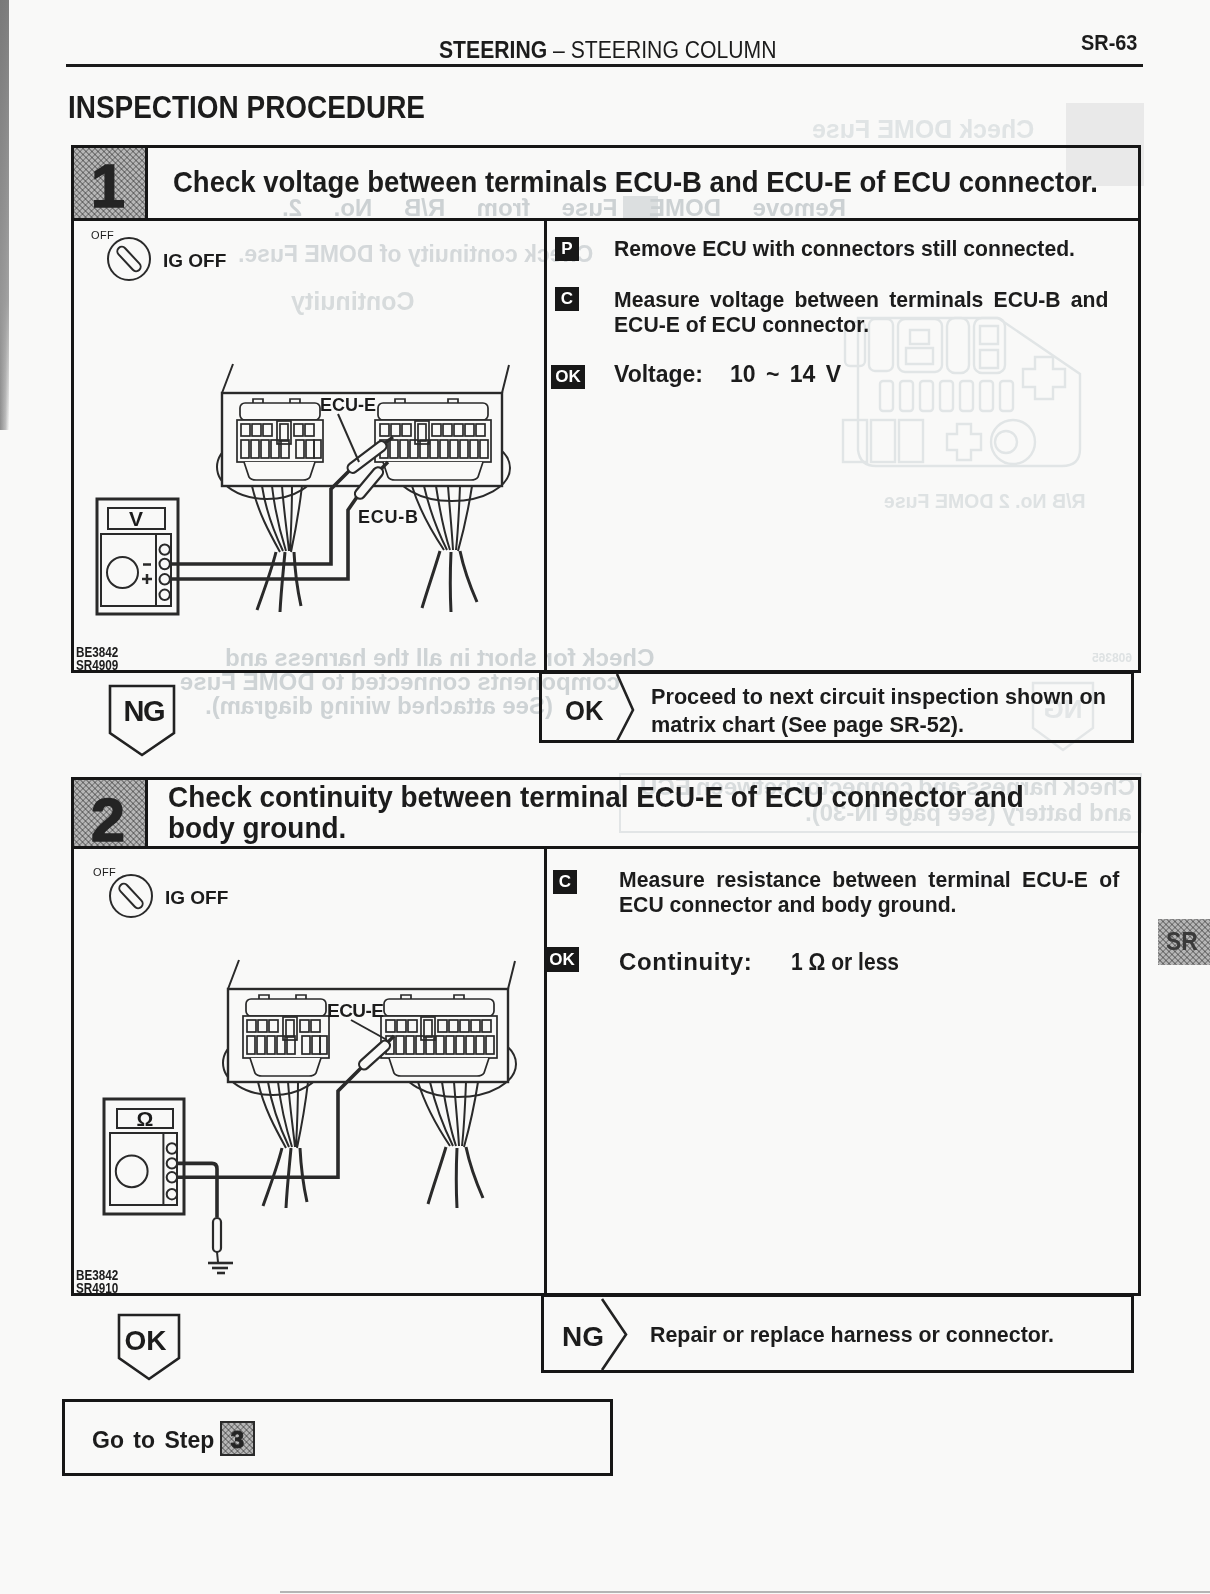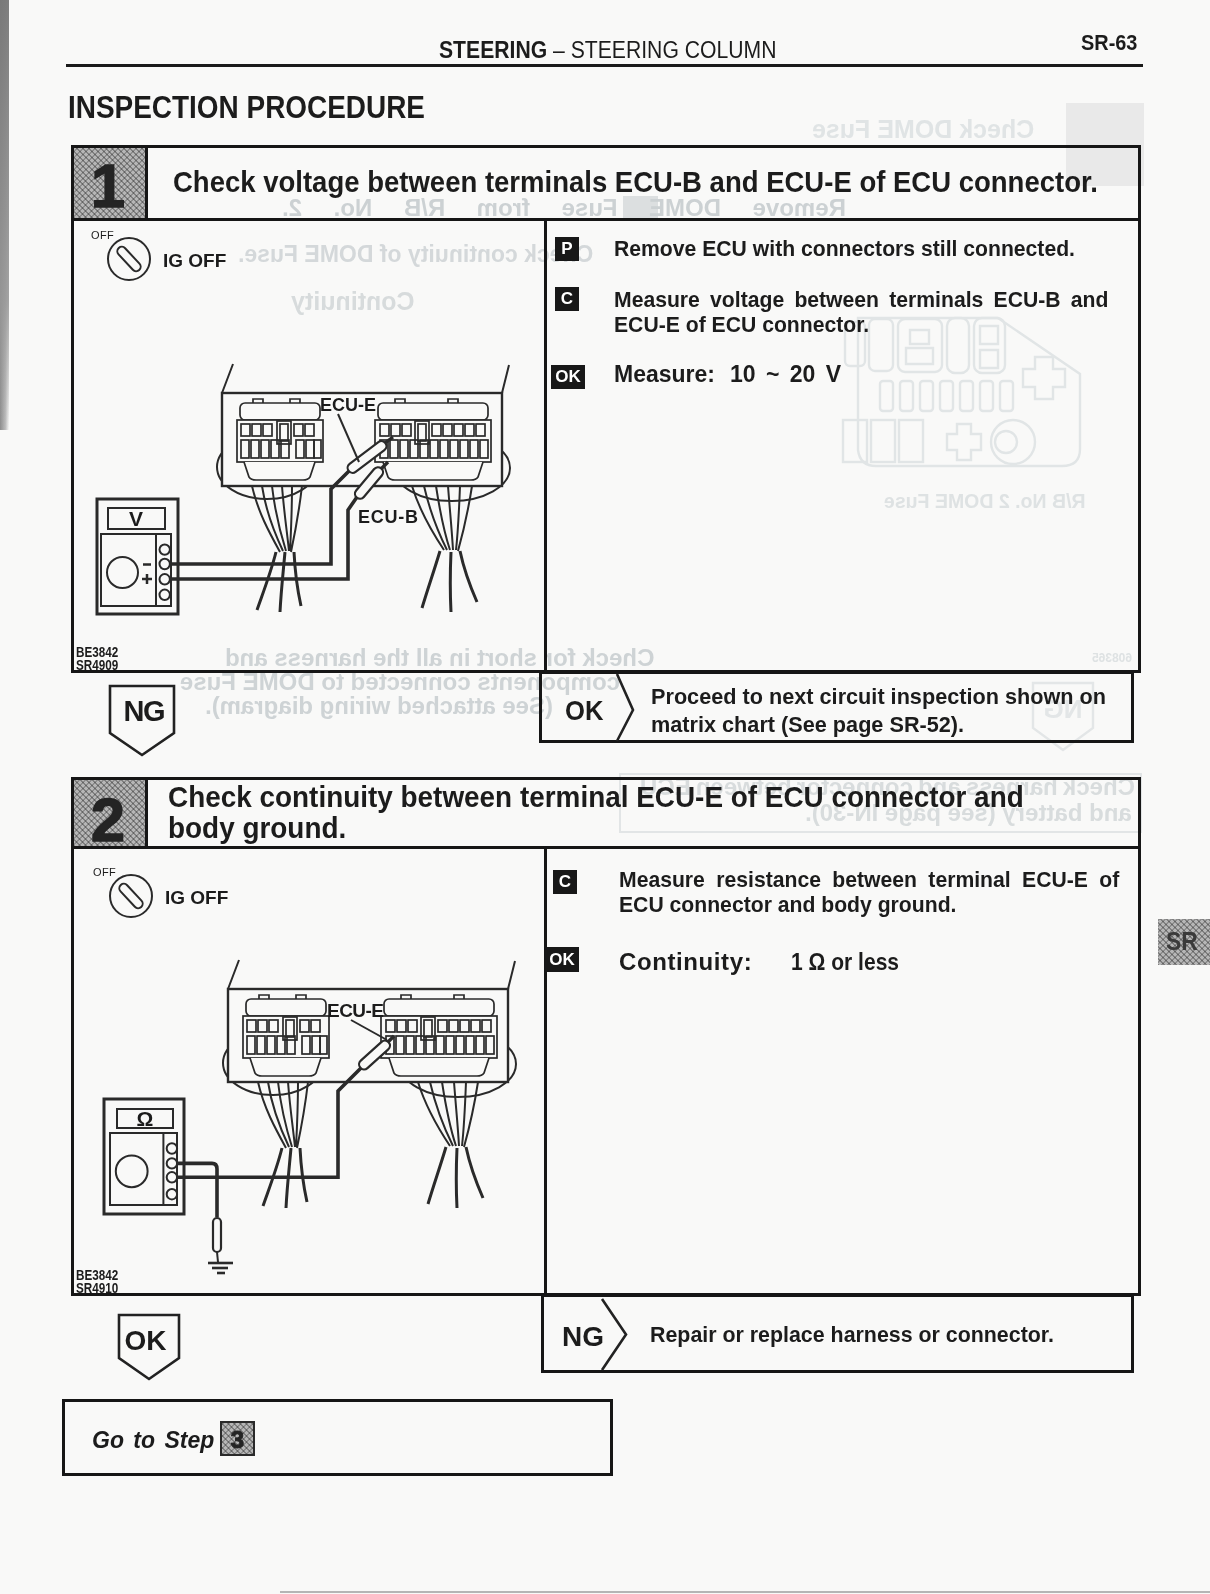--- a/index.html
+++ b/index.html
@@ -128,22 +128,22 @@
       <span>between</span>
       <span>terminals</span>
       <span>ECU-B</span>
       <span>and</span>
     </div>
   <div>ECU-E of ECU connector.</div>
 </div>
 
 <div class="tag" style="left:551px;top:365px;width:34px;height:24px;line-height:24px;">OK</div>
 
-<div class="t" style="left:614px;top:362.8px;font-size:23px;">Measure:</div>
-<div class="t" style="left:730px;top:362.8px;font-size:23px;word-spacing:4px;">10 ~ 20 V</div>
+<div class="t" style="left:614px;top:362.8px;font-size:23px;">Voltage:</div>
+<div class="t" style="left:730px;top:362.8px;font-size:23px;word-spacing:4px;">10 ~ 14 V</div>
 
 <div class="t" style="left:76px;top:644.7px;font-size:15px;line-height:13.2px;transform:scaleX(.78);">BE3842<br>SR4909</div>
 
 <svg id="diag1" class="abs" style="left:71px;top:221px;" width="473" height="452" viewBox="71 221 473 452">
   <defs>
     <g id="asm" fill="none" stroke="#2a2a2a" stroke-width="2">
 
       <ellipse cx="267" cy="467" rx="50" ry="32"></ellipse>
 
       <ellipse cx="452" cy="468" rx="58" ry="33"></ellipse>
@@ -361,21 +361,21 @@
 </svg>
 
 <div class="t" style="left:650px;top:1324px;font-size:22.5px;transform:scaleX(.950);">Repair or replace harness or connector.</div>
 
 <svg class="abs" style="left:114px;top:1310px;" width="80" height="80" viewBox="114 1310 80 80">
   <polygon points="119,1315 179,1315 179,1358 149,1379 119,1358" fill="#f9f9f8" stroke="#222" stroke-width="2.6"></polygon>
   <text x="145.5" y="1350" font-size="28" font-weight="700" text-anchor="middle" fill="#1c1c1c" textLength="42">OK</text>
 </svg>
 
 <div class="abs" style="left:62px;top:1399px;width:551px;height:77px;border:3px solid #161616;box-sizing:border-box;"></div>
-<div class="t" style="left:92px;top:1428.5px;font-size:23px;word-spacing:3px;font-style:italic;">Go to Step</div>
+<div class="t" style="left:92px;top:1428.5px;font-size:23px;word-spacing:3px;">Go to Step</div>
 
 <div class="abs cell" style="left:220px;top:1421px;width:35px;height:35px;border:2px solid #2a2a2a;box-sizing:border-box;"></div>
 <div class="t" style="left:220px;top:1427.7px;width:35px;font-size:24px;text-align:center;color:#242424;-webkit-text-stroke:1px #242424;">3</div>
 
 <div class="abs cell" style="left:1158px;top:919px;width:52px;height:46px;"></div>
 <div class="t" style="left:1166px;top:928px;font-size:26px;color:#3a3a3a;transform:scaleX(.88);">SR</div>
 
 <div class="abs" style="left:280px;top:1591px;width:930px;height:2px;background:#b5b5b5;"></div>
 
 </body></html>

